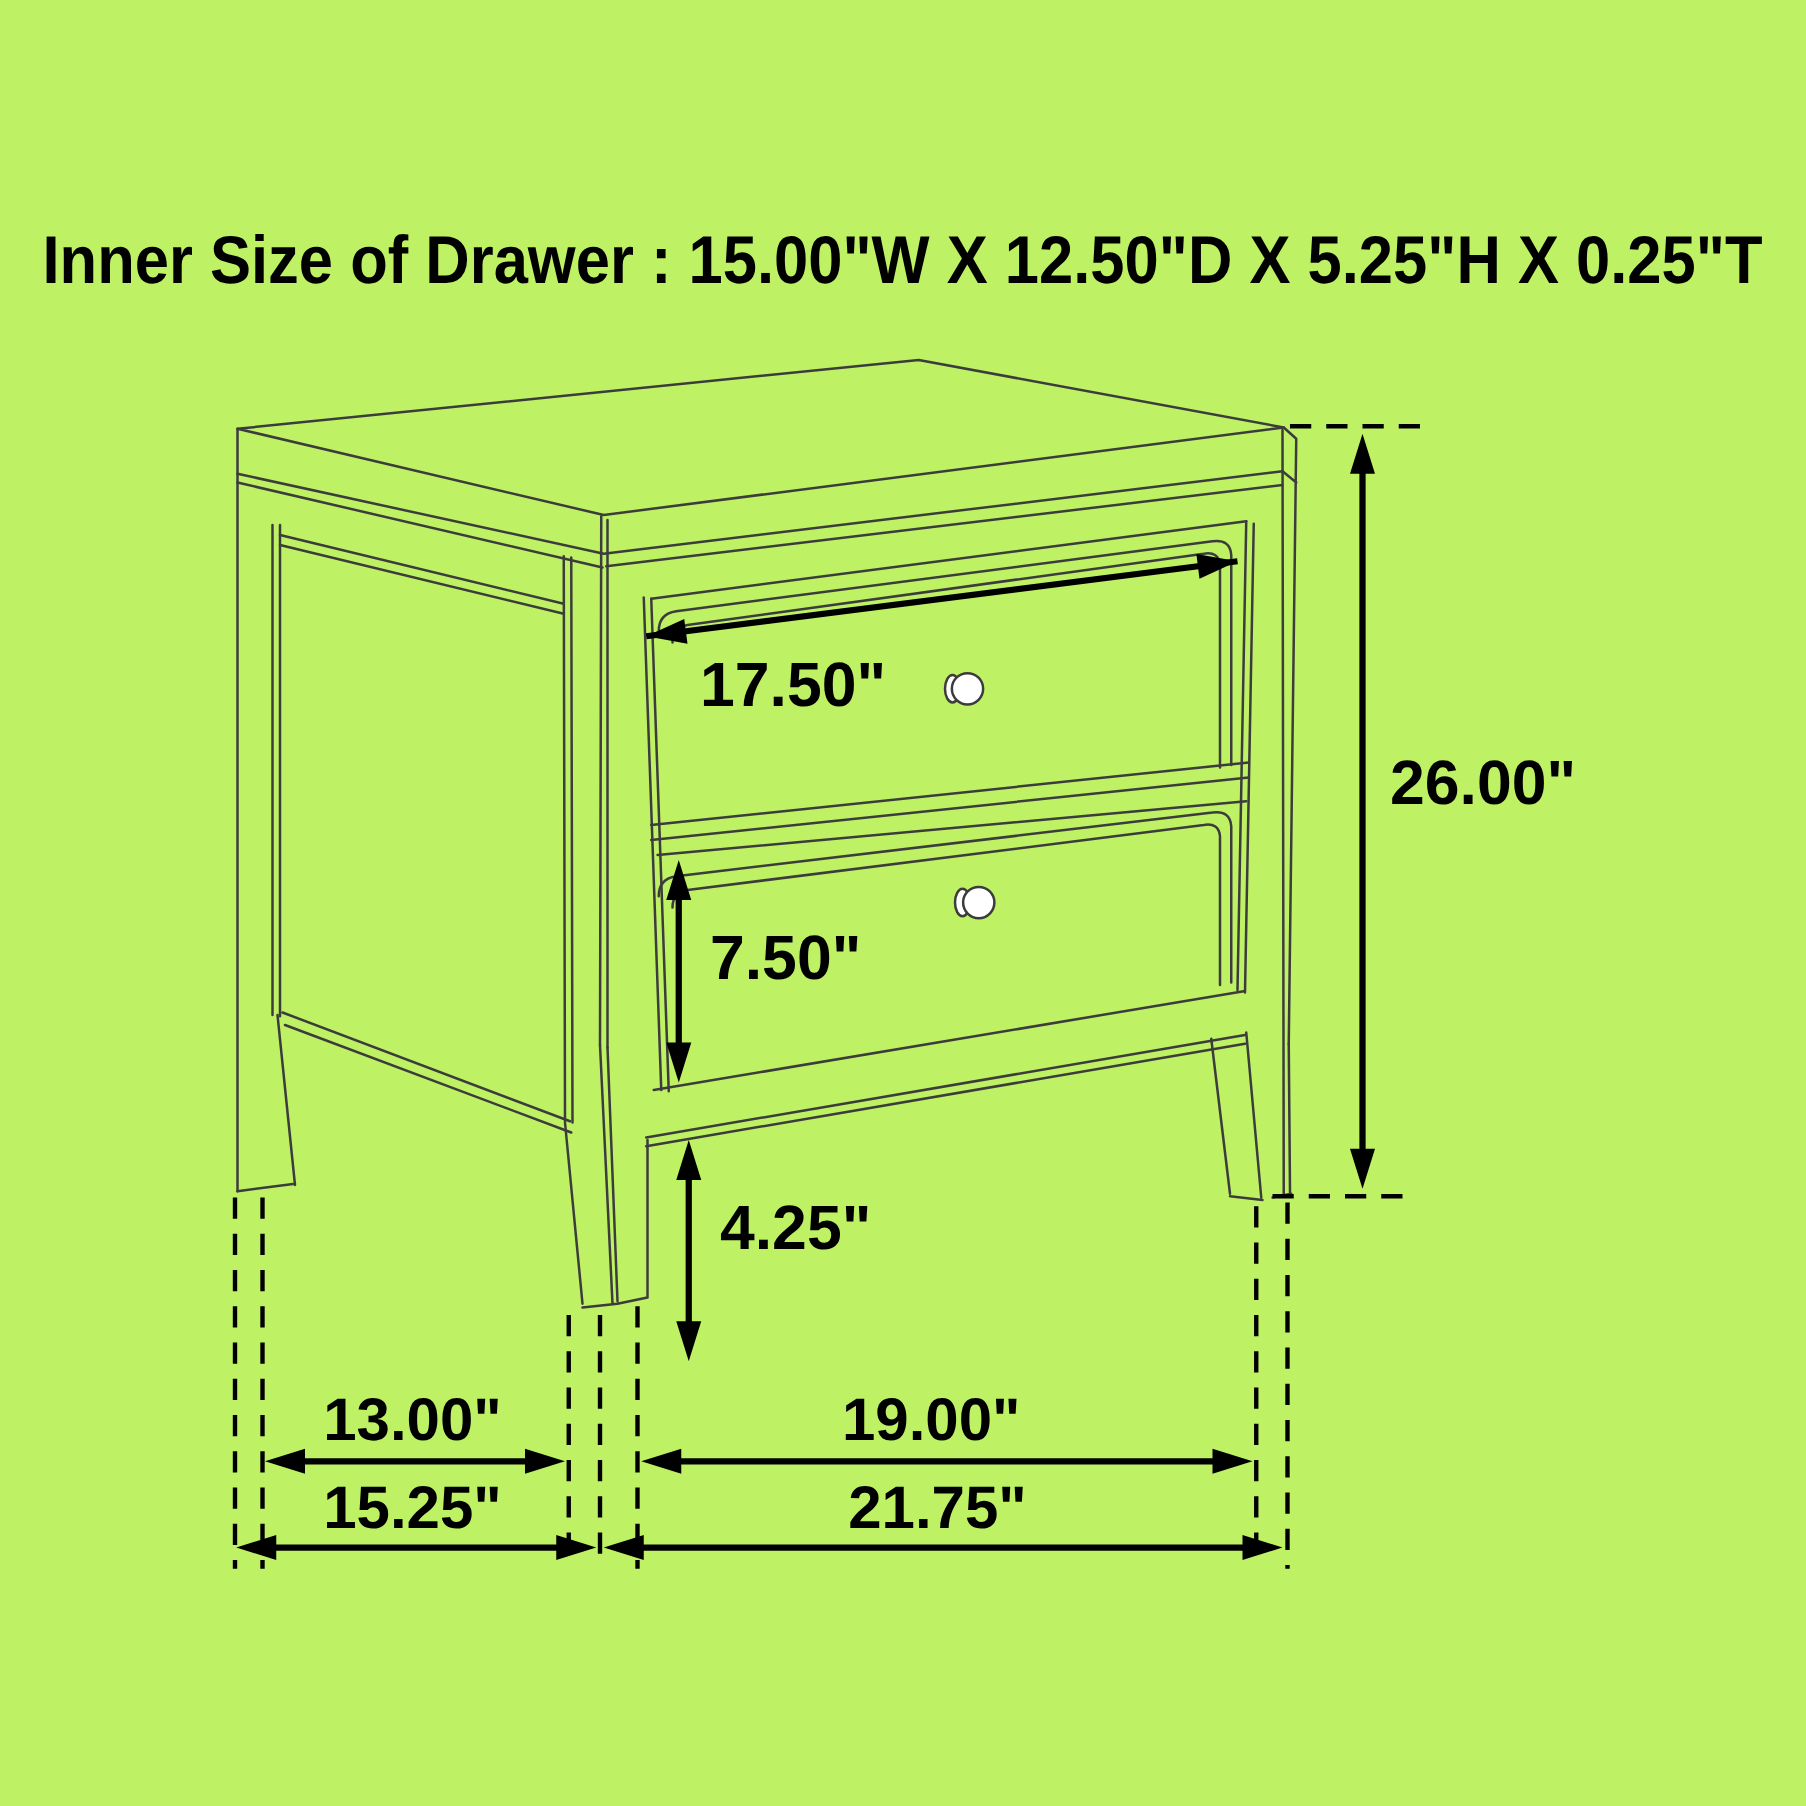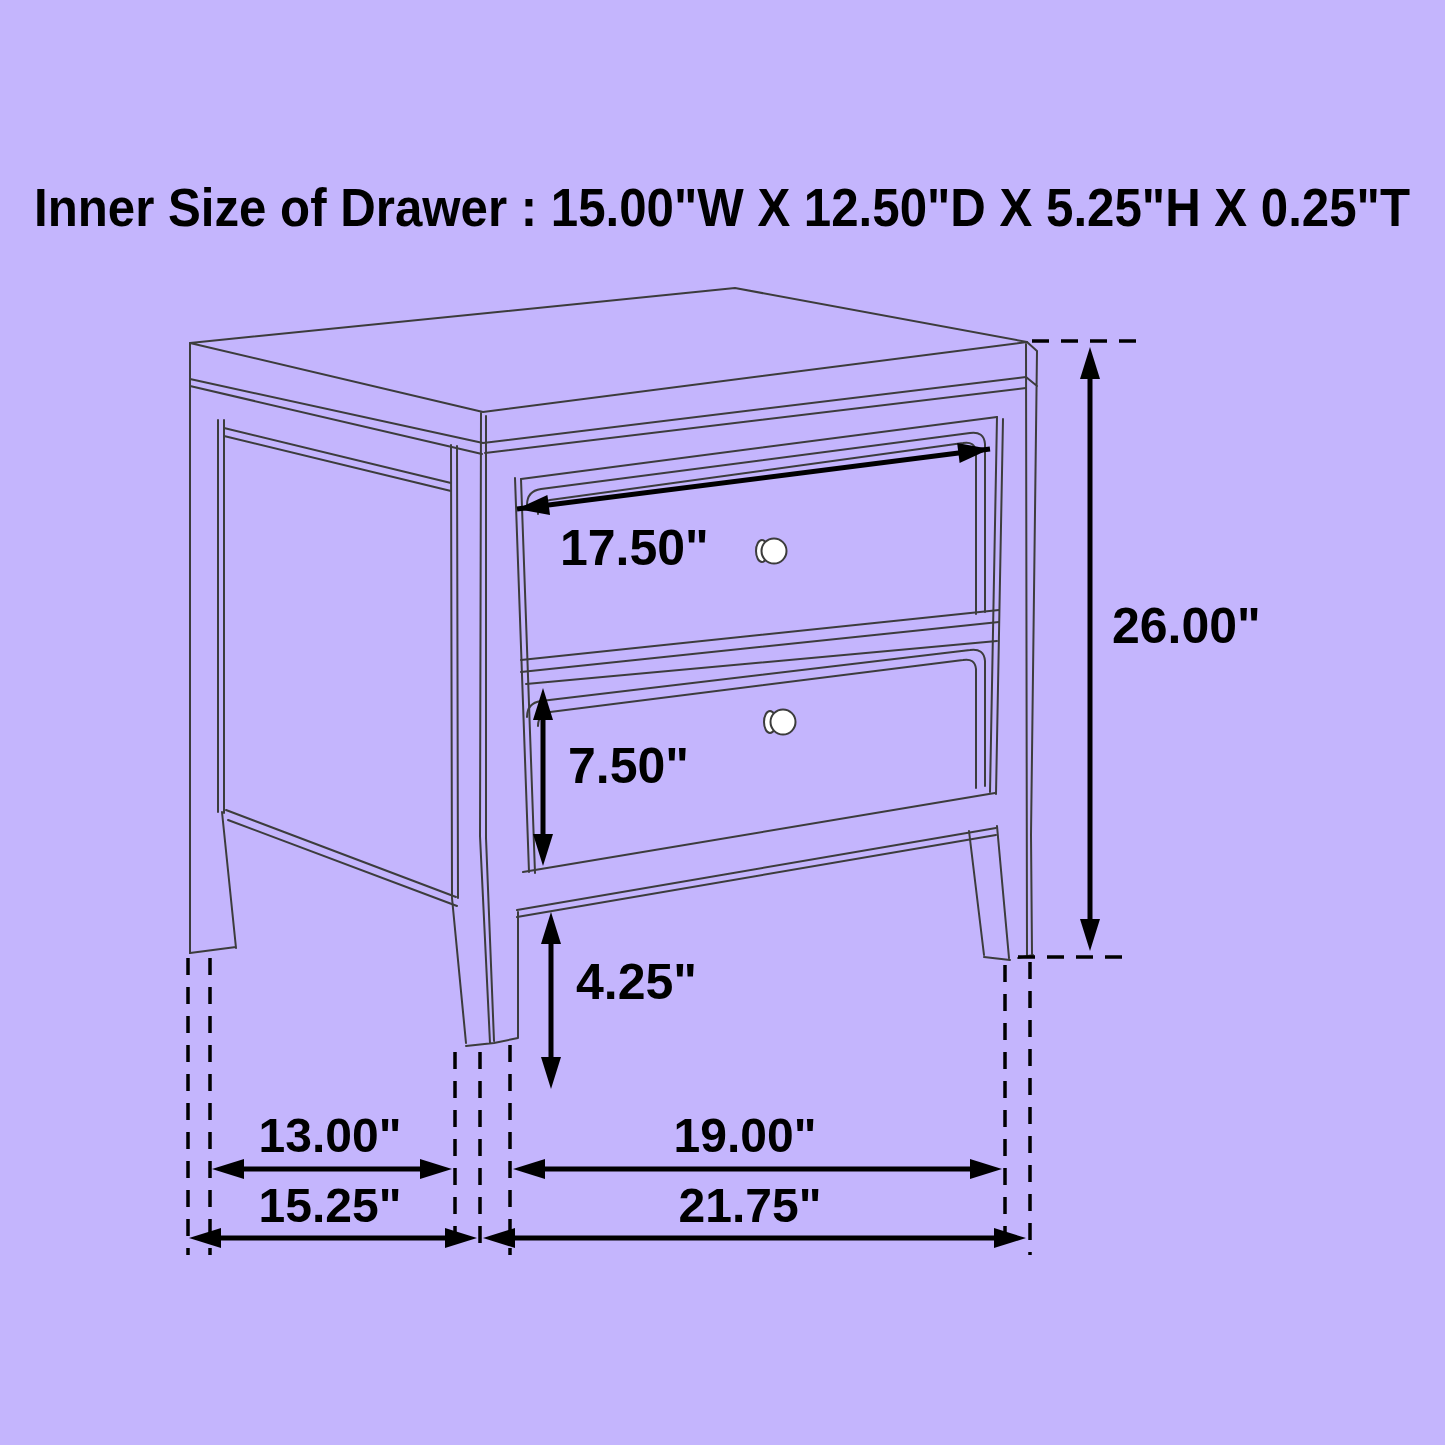--- a/index.html
+++ b/index.html
@@ -1,19 +1,19 @@
 <!DOCTYPE html>
 <html><head>
 <meta charset="utf-8">
 <style>
   html,body{margin:0;padding:0;background:#ffffff;}
   .page{
     position:relative;
     width:1445px;height:1445px;
-    background:#c4b5fd;
+    background:#bef264;
     font-family:"Liberation Sans","DejaVu Sans",sans-serif;
     overflow:hidden;
   }
   svg{display:block;position:absolute;left:0;top:0;}
   text{font-family:"Liberation Sans","DejaVu Sans",sans-serif;font-weight:bold;fill:#000000;}
   .title-text{font-size:54px;letter-spacing:0px;}
   .dim-label{font-size:50px;}
   .dim-label-sm{font-size:48px;}
   .draw{stroke:#3c3c3c;stroke-width:2;fill:none;stroke-linecap:round;stroke-linejoin:round;}
   .dimline{stroke:#000000;stroke-width:5;fill:none;}

